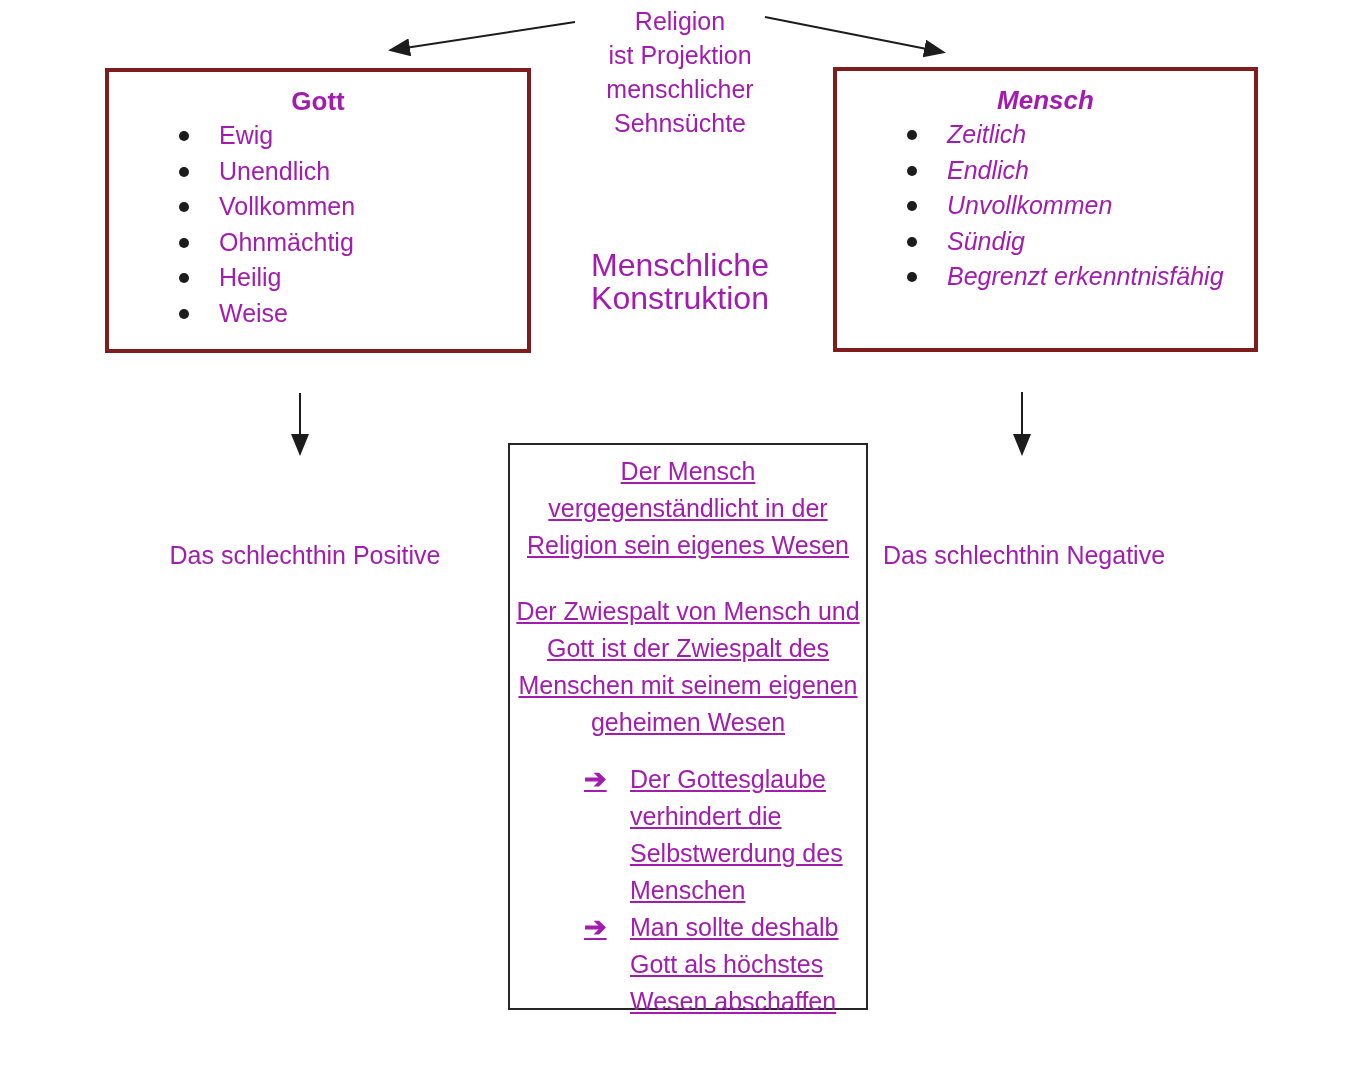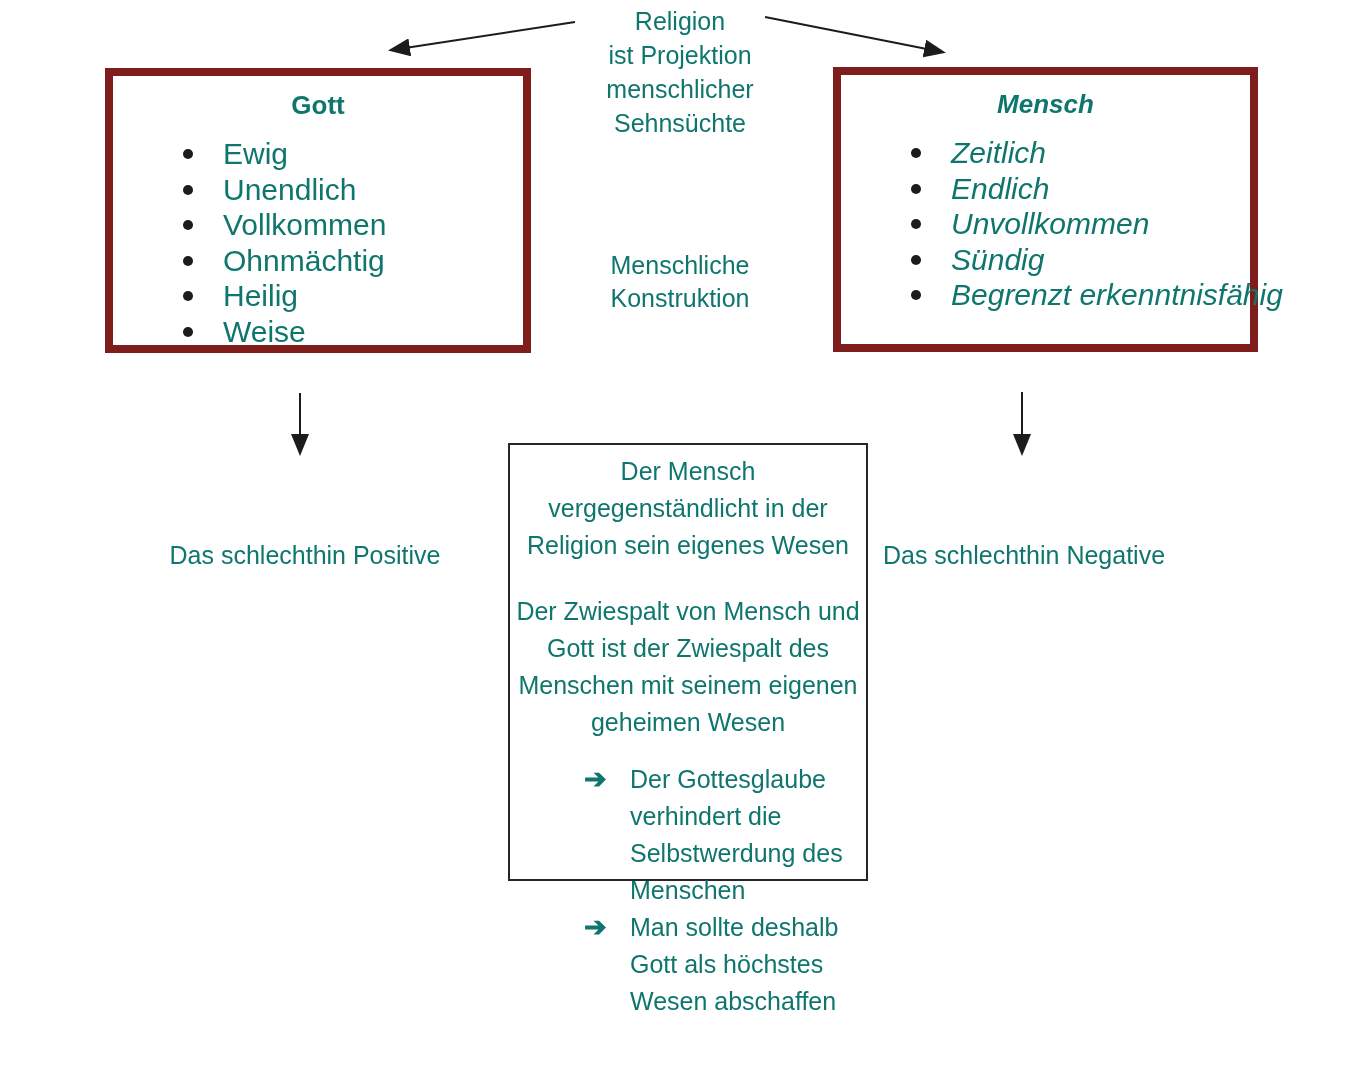--- a/index.html
+++ b/index.html
@@ -5,21 +5,21 @@
   html, body {
     margin: 0;
     padding: 0;
     background: #ffffff;
   }
   .canvas {
     position: relative;
     width: 1350px;
     height: 1080px;
     background: #ffffff;
-    color: #0f766e;
+    color: #a21caf;
     font-family: "Liberation Sans", sans-serif;
     overflow: hidden;
   }
   .arrow-layer {
     position: absolute;
     left: 0; top: 0;
     width: 1350px; height: 1080px;
     pointer-events: none;
   }
   .arrow-layer line {
@@ -32,43 +32,43 @@
     width: 250px;
     text-align: center;
     font-size: 25px;
     line-height: 34px;
   }
   .mid-label {
     position: absolute;
     left: 555px; top: 249px;
     width: 250px;
     text-align: center;
-    font-size: 25px;
+    font-size: 32px;
     line-height: 33px;
   }
   .box {
     position: absolute;
-    border: 8px solid #7f1d1d;
+    border: 4px solid #7f1d1d;
     background: #ffffff;
     box-sizing: border-box;
   }
   .box-gott   { left: 105px; top: 68px; width: 426px; height: 285px; }
   .box-mensch { left: 833px; top: 67px; width: 425px; height: 285px; font-style: italic; }
   .box-title {
     text-align: center;
     font-weight: bold;
     font-size: 26px;
     line-height: 30px;
     margin-top: 14px;
   }
   ul.blist {
     list-style: none;
-    margin: 16px 0 0 0;
+    margin: 2px 0 0 0;
     padding: 0 0 0 70px;
-    font-size: 30px;
+    font-size: 25px;
   }
   ul.blist li {
     position: relative;
     padding-left: 40px;
     line-height: 35.6px;
     white-space: nowrap;
   }
   ul.blist li::before {
     content: "";
     position: absolute;
@@ -83,26 +83,27 @@
     font-size: 25px;
     line-height: 34px;
     text-align: center;
     white-space: nowrap;
   }
   .caption-left  { left: 105px; width: 400px; }
   .caption-right { left: 824px; width: 400px; }
   .bottom-box {
     position: absolute;
     left: 508px; top: 443px;
-    width: 360px; height: 438px;
+    width: 360px; height: 567px;
     border: 2px solid #262626;
     box-sizing: border-box;
     background: #ffffff;
     font-size: 25px;
     line-height: 37px;
+    text-decoration: underline;
   }
   .bottom-box .par {
     text-align: center;
     margin: 8px 6px 0 6px;
   }
   .bottom-box .par + .par {
     margin-top: 29px;
   }
   .arrow-item {
     display: flex;

